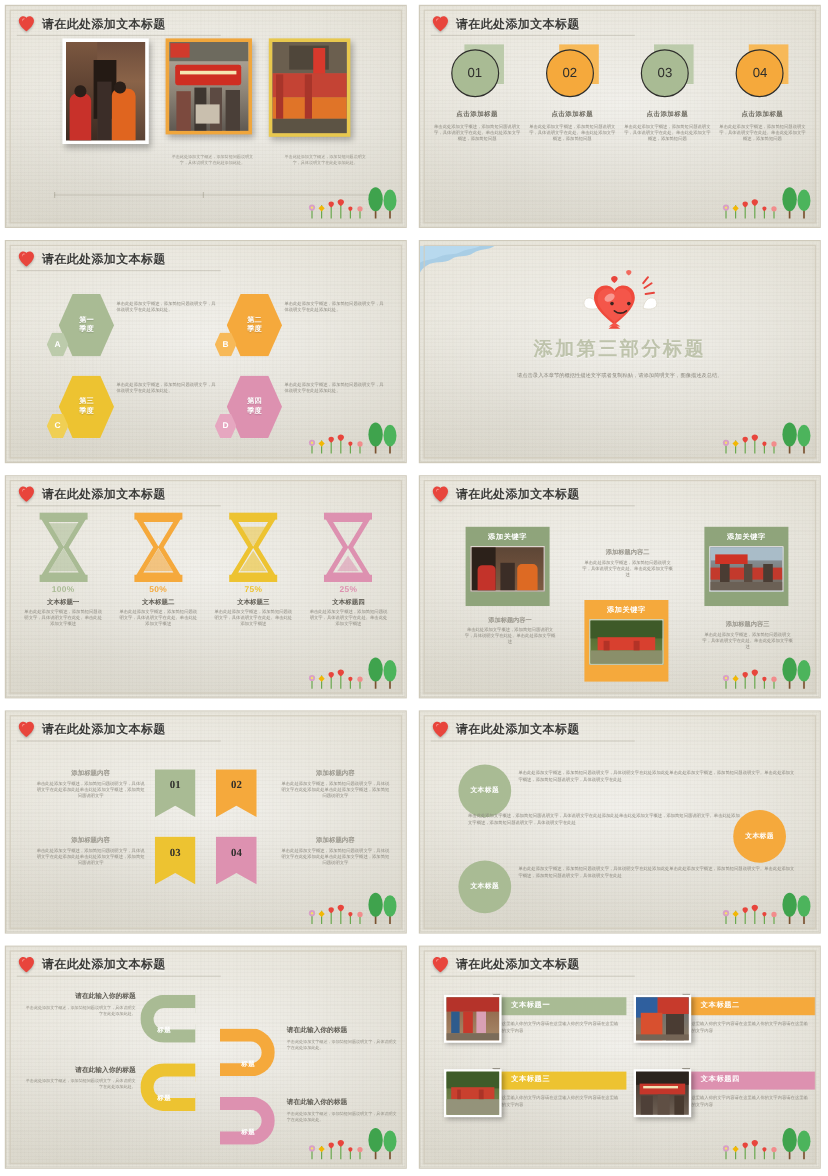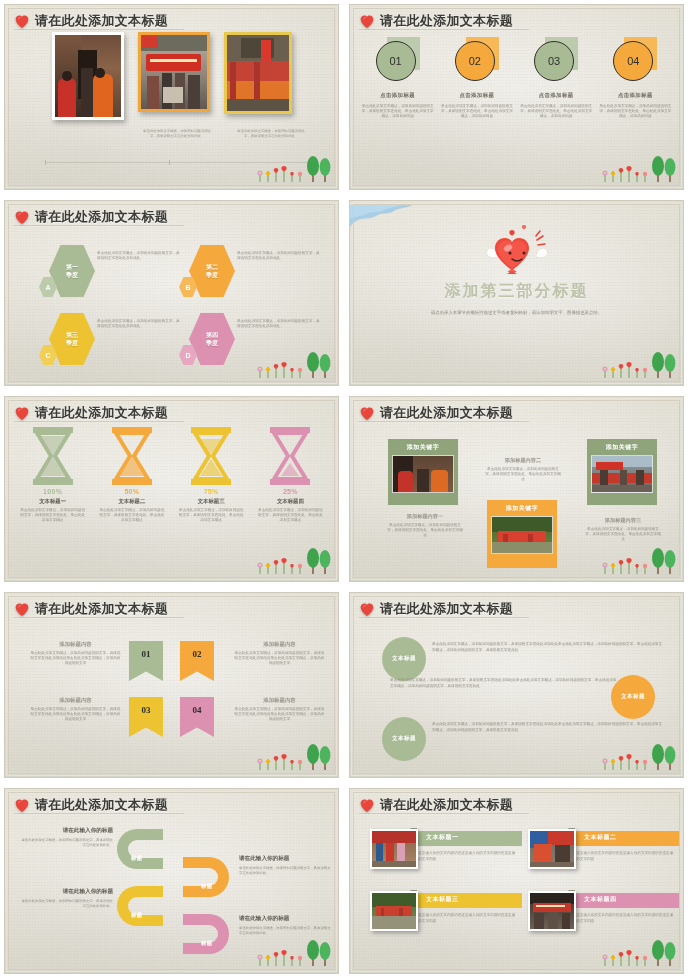--- a/index.html
+++ b/index.html
@@ -14,21 +14,21 @@
     border:1px solid #cfcabb;outline:1px solid #e7e4da;outline-offset:-3px;overflow:hidden;}
   .slide:before{content:"";position:absolute;inset:0;pointer-events:none;
     background-image:repeating-linear-gradient(0deg,rgba(120,115,100,.035) 0 1px,rgba(0,0,0,0) 1px 3px),
                      repeating-linear-gradient(90deg,rgba(120,115,100,.025) 0 1px,rgba(0,0,0,0) 1px 3px);}
   .slide:after{content:"";position:absolute;inset:3px;border:1px solid rgba(210,204,190,.9);pointer-events:none;}
 
   
   .shead{position:absolute;left:9px;top:7px;display:flex;align-items:center;gap:5px;z-index:5;}
   .heart{width:16px;height:15px;position:relative;flex:0 0 auto;filter:drop-shadow(0 1px 1px rgba(0,0,0,.25));}
   .heart svg{display:block;}
-  .stitle{font-size:13px;font-weight:bold;color:#3b3b38;letter-spacing:.3px;white-space:nowrap;
+  .stitle{font-size:10px;font-weight:bold;color:#3b3b38;letter-spacing:.3px;white-space:nowrap;
     text-shadow:0 1px 0 rgba(255,255,255,.55);}
   .headline{position:absolute;left:9px;top:24px;width:170px;height:1px;background:rgba(150,145,130,.28);}
 
   
   .deco{position:absolute;right:6px;bottom:5px;width:78px;height:30px;z-index:4;}
   .deco svg{display:block;}
 
   
   .body-txt{font-size:3.6px;line-height:5.2px;color:#8d8a80;text-align:center;}
   .cap-txt{font-size:3.4px;line-height:5px;color:#928f85;}

